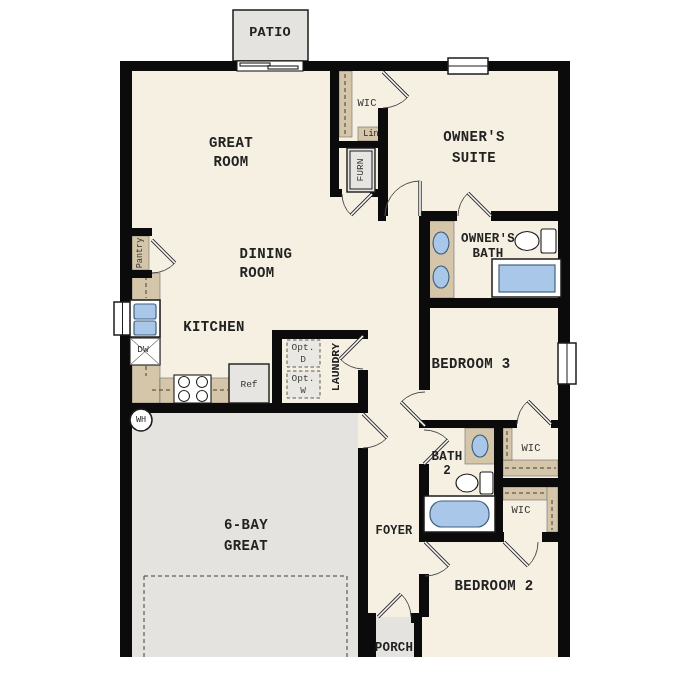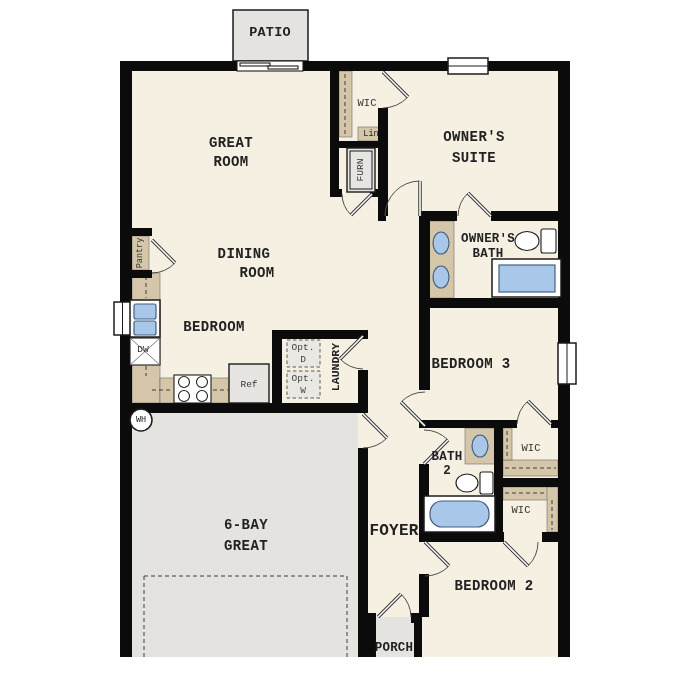--- a/index.html
+++ b/index.html
@@ -236,36 +236,36 @@
 
   <span class="lbl room-md" style="left:270px;top:33px;font-size:13.5px">PATIO</span>
   <span class="lbl room" style="left:231px;top:143px">GREAT</span>
   <span class="lbl room" style="left:231px;top:162px">ROOM</span>
   <span class="lbl small" style="left:367px;top:103px">WIC</span>
   <span class="lbl micro" style="left:371px;top:134px">Lin</span>
   <span class="lbl tiny rot" style="left:361px;top:170px">FURN</span>
   <span class="lbl room" style="left:474px;top:137px">OWNER'S</span>
   <span class="lbl room" style="left:474px;top:158px">SUITE</span>
   <span class="lbl tiny rot" style="left:140px;top:253px;font-size:8.5px">Pantry</span>
-  <span class="lbl room" style="left:244px;top:254px">DINING</span>
+  <span class="lbl room" style="left:266px;top:254px">DINING</span>
   <span class="lbl room" style="left:257px;top:273px">ROOM</span>
   <span class="lbl room-md" style="left:488px;top:239px">OWNER'S</span>
   <span class="lbl room-md" style="left:488px;top:254px">BATH</span>
-  <span class="lbl room" style="left:214px;top:327px">BEDROOM</span>
+  <span class="lbl room" style="left:214px;top:327px">KITCHEN</span>
   <span class="lbl tiny" style="left:143px;top:350px">DW</span>
   <span class="lbl tiny" style="left:249px;top:385px">Ref</span>
   <span class="lbl tiny" style="left:303px;top:348px;color:#444">Opt.</span>
   <span class="lbl tiny" style="left:303px;top:360px;color:#444">D</span>
   <span class="lbl tiny" style="left:303px;top:379px;color:#444">Opt.</span>
   <span class="lbl tiny" style="left:303px;top:391px;color:#444">W</span>
   <span class="lbl rot" style="left:336px;top:367px;font-weight:bold;font-size:11.5px">LAUNDRY</span>
   <span class="lbl room" style="left:471px;top:364px">BEDROOM 3</span>
   <span class="lbl micro" style="left:141px;top:420px">WH</span>
   <span class="lbl room-md" style="left:447px;top:457px">BATH</span>
   <span class="lbl room-md" style="left:447px;top:471px">2</span>
   <span class="lbl small" style="left:531px;top:448px">WIC</span>
   <span class="lbl small" style="left:521px;top:510px">WIC</span>
   <span class="lbl room" style="left:246px;top:525px">6-BAY</span>
   <span class="lbl room" style="left:246px;top:546px">GREAT</span>
-  <span class="lbl room-md" style="left:394px;top:531px;font-size:16px">FOYER</span>
+  <span class="lbl room-md" style="left:394px;top:531px;font-size:12px">FOYER</span>
   <span class="lbl room" style="left:494px;top:586px">BEDROOM 2</span>
   <span class="lbl room-md" style="left:394px;top:648px">PORCH</span>
 </div>
 
 </body></html>

